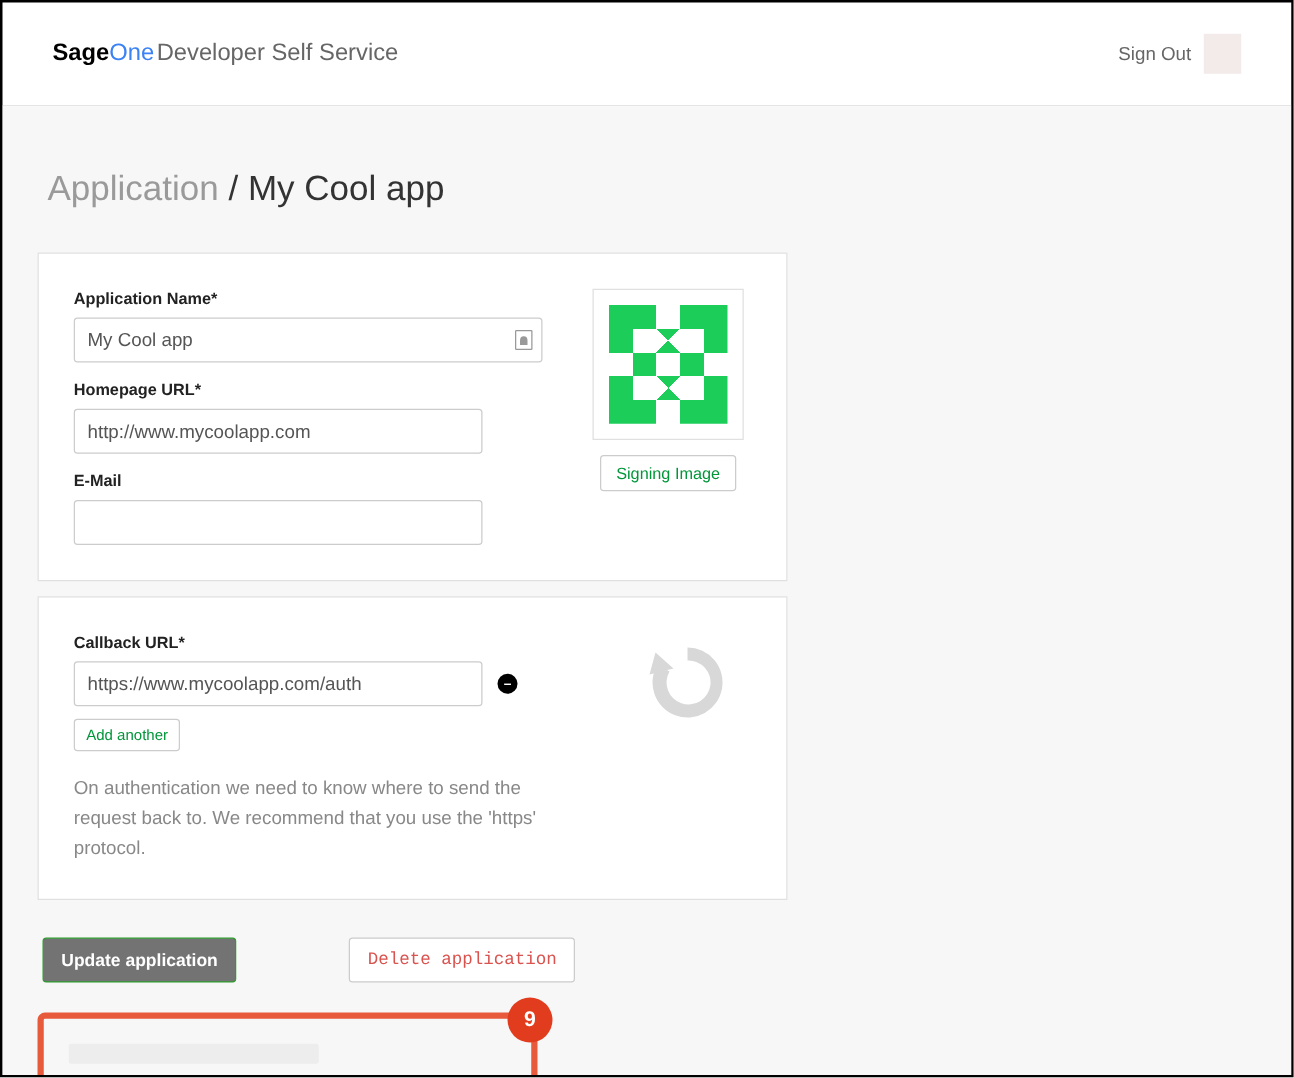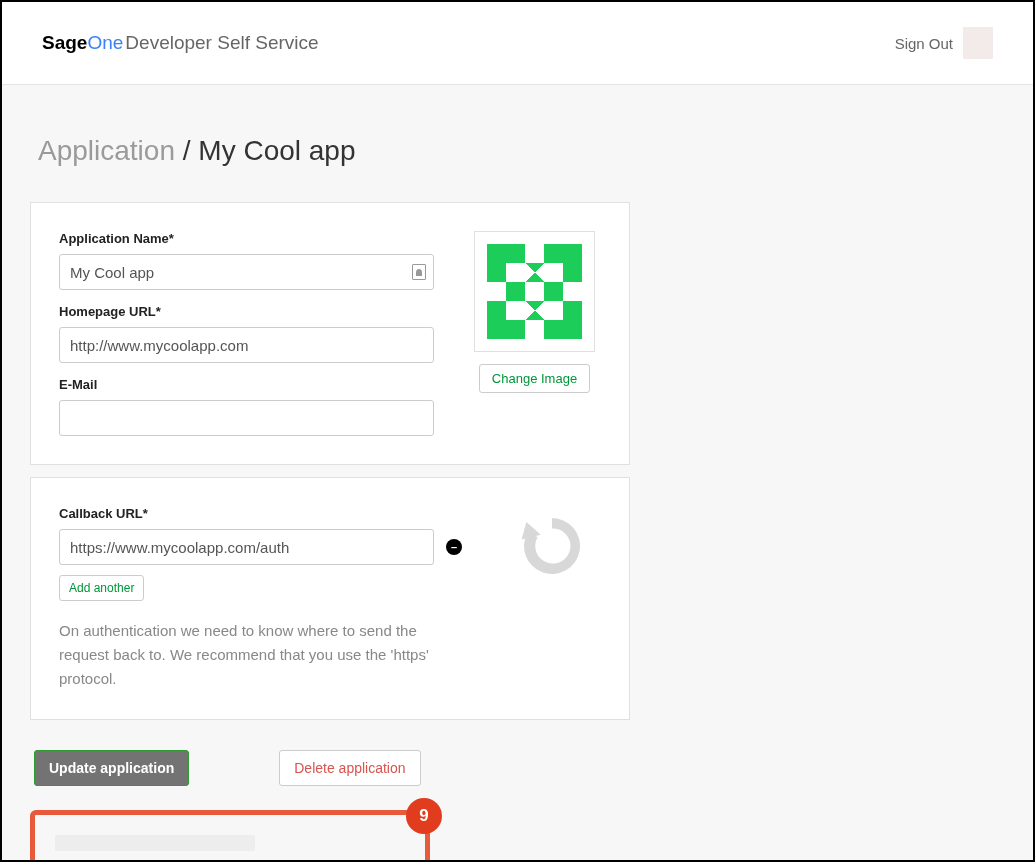--- a/index.html
+++ b/index.html
@@ -53,21 +53,21 @@
   }
   .form-label {
     font-weight: 600;
     font-size: 13px;
     margin-bottom: 8px;
     margin-top: 14px;
     color: #222;
   }
   .form-label:first-child { margin-top: 0; }
   .form-input {
-    width: 375px;
+    width: 327px;
     height: 36px;
     border: 1px solid #ccc;
     border-radius: 3px;
     padding: 6px 10px;
     font-size: 15px;
     color: #555;
     background: #fff;
   }
   .form-row { display: flex; align-items: flex-start; gap: 40px; }
   .img-col { display: flex; flex-direction: column; align-items: center; gap: 12px; }
@@ -81,21 +81,21 @@
   .btn-outline {
     background: #fff; border: 1px solid #ccc; color: #009639;
     font-size: 13px; padding: 6px 12px;
   }
   .btn-green {
     background: #737373; border: 1px solid #2f9a2f; color: #fff;
     font-weight: 600; font-size: 14px; padding: 9px 14px;
   }
   .btn-outline-red {
     background: #fff; border: 1px solid #ccc; color: #d9534f;
-    font-size: 14px; padding: 9px 14px;
+    font-size: 14px; padding: 9px 14px; font-family: Liberation Mono, monospace;
   }
   .input-inline { display:flex; align-items:center; gap: 12px;}
   .remove-icon {
     width: 16px; height: 16px; border-radius: 50%; background: #000;
     display: inline-flex; align-items: center; justify-content: center;
     color: #fff; font-size: 11px; line-height: 1; font-weight: 700;
   }
   .helptext { color: #888; font-size: 15px; line-height: 1.6; margin-top: 18px; max-width: 400px;}
   .spinner-col { flex:1; display:flex; align-items:center; justify-content:center; }
   .spinner svg { width: 80px; height: 80px; }
@@ -202,21 +202,21 @@
                       <rect x="3" y="4" width="1" height="1"></rect>
                   </g>
                   <g fill="#fff">
                     <polygon points="2,1 2.5,1.5 2,2 1.5,1.5"></polygon>
                     <polygon points="3,1 3.5,1.5 3,2 2.5,1.5"></polygon>
                     <polygon points="2,3 2.5,3.5 2,4 1.5,3.5"></polygon>
                     <polygon points="3,3 3.5,3.5 3,4 2.5,3.5"></polygon>
                   </g>
                 </svg>
               </div>
-              <span class="btn btn-outline">Change Image</span>
+              <span class="btn btn-outline">Signing Image</span>
             </div>
           </div>
         </div>
 
         <div class="card">
           <div class="form-row">
             <div>
               <div class="form-label">Callback URL*</div>
               <div class="input-inline">
                 <input class="form-input" value="https://www.mycoolapp.com/auth" style="">

